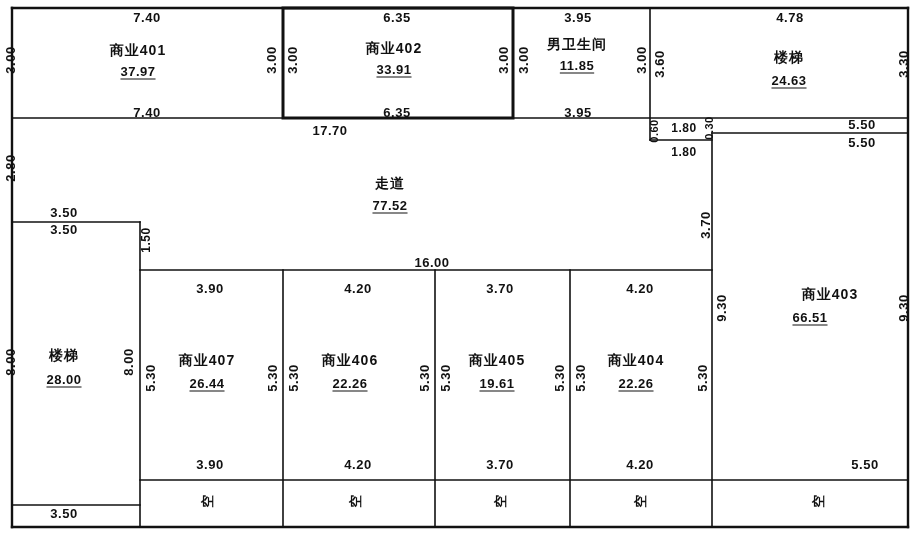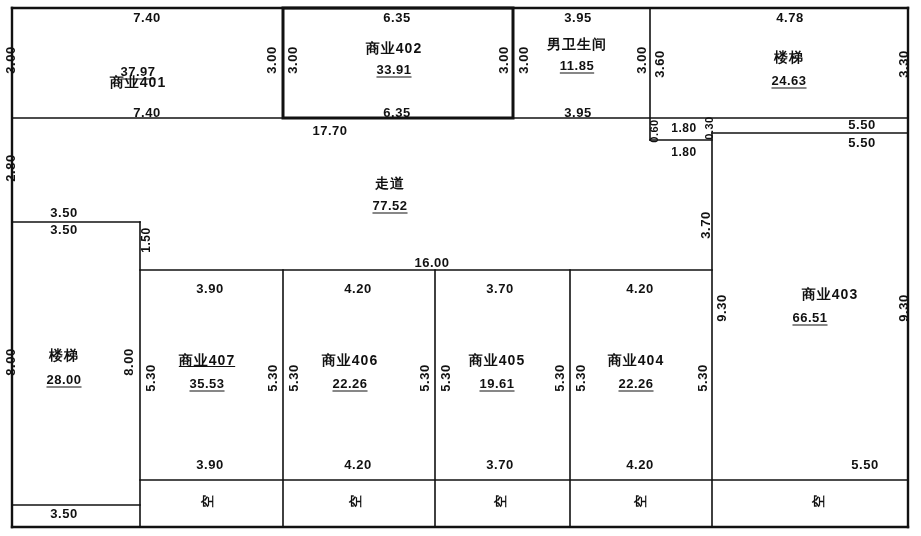--- a/index.html
+++ b/index.html
@@ -65,21 +65,21 @@
       <div class="lbl" style="left: 578px; top: 17px; transform: translate(-50%, -50%);">3.95</div>
       <div class="lbl" style="left: 790px; top: 17px; transform: translate(-50%, -50%);">4.78</div>
       <div class="lbl" style="left: 10px; top: 60px; transform: translate(-50%, -50%) rotate(-90deg);">3.00</div>
       <div class="lbl" style="left: 271px; top: 60px; transform: translate(-50%, -50%) rotate(-90deg);">3.00</div>
       <div class="lbl" style="left: 292px; top: 60px; transform: translate(-50%, -50%) rotate(-90deg);">3.00</div>
       <div class="lbl" style="left: 503px; top: 60px; transform: translate(-50%, -50%) rotate(-90deg);">3.00</div>
       <div class="lbl" style="left: 523px; top: 60px; transform: translate(-50%, -50%) rotate(-90deg);">3.00</div>
       <div class="lbl" style="left: 641px; top: 60px; transform: translate(-50%, -50%) rotate(-90deg);">3.00</div>
       <div class="lbl" style="left: 659px; top: 64px; transform: translate(-50%, -50%) rotate(-90deg);">3.60</div>
       <div class="lbl" style="left: 903px; top: 64px; transform: translate(-50%, -50%) rotate(-90deg);">3.30</div>
-      <div class="lbl room" style="left: 138px; top: 50px; transform: translate(-50%, -50%); margin-top: 32px;">商业401</div>
+      <div class="lbl room" style="left: 138px; top: 50px; transform: translate(-50%, -50%);">商业401</div>
       <div class="lbl underlined" style="left: 138px; top: 71px; transform: translate(-50%, -50%);">37.97</div>
       <div class="lbl room" style="left: 394px; top: 48px; transform: translate(-50%, -50%);">商业402</div>
       <div class="lbl underlined" style="left: 394px; top: 69px; transform: translate(-50%, -50%);">33.91</div>
       <div class="lbl room" style="left: 577px; top: 44px; transform: translate(-50%, -50%);">男卫生间</div>
       <div class="lbl underlined" style="left: 577px; top: 65px; transform: translate(-50%, -50%);">11.85</div>
       <div class="lbl room" style="left: 789px; top: 57px; transform: translate(-50%, -50%);">楼梯</div>
       <div class="lbl underlined" style="left: 789px; top: 80px; transform: translate(-50%, -50%);">24.63</div>
       <div class="lbl" style="left: 147px; top: 112px; transform: translate(-50%, -50%);">7.40</div>
       <div class="lbl" style="left: 397px; top: 112px; transform: translate(-50%, -50%);">6.35</div>
       <div class="lbl" style="left: 578px; top: 112px; transform: translate(-50%, -50%);">3.95</div>
@@ -111,22 +111,22 @@
       <div class="lbl room" style="left: 64px; top: 355px; transform: translate(-50%, -50%);">楼梯</div>
       <div class="lbl underlined" style="left: 64px; top: 379px; transform: translate(-50%, -50%);">28.00</div>
       <div class="lbl" style="left: 150px; top: 378px; transform: translate(-50%, -50%) rotate(-90deg);">5.30</div>
       <div class="lbl" style="left: 272px; top: 378px; transform: translate(-50%, -50%) rotate(-90deg);">5.30</div>
       <div class="lbl" style="left: 293px; top: 378px; transform: translate(-50%, -50%) rotate(-90deg);">5.30</div>
       <div class="lbl" style="left: 424px; top: 378px; transform: translate(-50%, -50%) rotate(-90deg);">5.30</div>
       <div class="lbl" style="left: 445px; top: 378px; transform: translate(-50%, -50%) rotate(-90deg);">5.30</div>
       <div class="lbl" style="left: 559px; top: 378px; transform: translate(-50%, -50%) rotate(-90deg);">5.30</div>
       <div class="lbl" style="left: 580px; top: 378px; transform: translate(-50%, -50%) rotate(-90deg);">5.30</div>
       <div class="lbl" style="left: 702px; top: 378px; transform: translate(-50%, -50%) rotate(-90deg);">5.30</div>
-      <div class="lbl room" style="left: 207px; top: 360px; transform: translate(-50%, -50%); text-decoration: underline;">商业407</div>
-      <div class="lbl underlined" style="left: 207px; top: 383px; transform: translate(-50%, -50%);">35.53</div>
+      <div class="lbl room" style="left: 207px; top: 360px; transform: translate(-50%, -50%);">商业407</div>
+      <div class="lbl underlined" style="left: 207px; top: 383px; transform: translate(-50%, -50%);">26.44</div>
       <div class="lbl room" style="left: 350px; top: 360px; transform: translate(-50%, -50%);">商业406</div>
       <div class="lbl underlined" style="left: 350px; top: 383px; transform: translate(-50%, -50%);">22.26</div>
       <div class="lbl room" style="left: 497px; top: 360px; transform: translate(-50%, -50%);">商业405</div>
       <div class="lbl underlined" style="left: 497px; top: 383px; transform: translate(-50%, -50%);">19.61</div>
       <div class="lbl room" style="left: 636px; top: 360px; transform: translate(-50%, -50%);">商业404</div>
       <div class="lbl underlined" style="left: 636px; top: 383px; transform: translate(-50%, -50%);">22.26</div>
       <div class="lbl" style="left: 210px; top: 464px; transform: translate(-50%, -50%);">3.90</div>
       <div class="lbl" style="left: 358px; top: 464px; transform: translate(-50%, -50%);">4.20</div>
       <div class="lbl" style="left: 500px; top: 464px; transform: translate(-50%, -50%);">3.70</div>
       <div class="lbl" style="left: 640px; top: 464px; transform: translate(-50%, -50%);">4.20</div>

